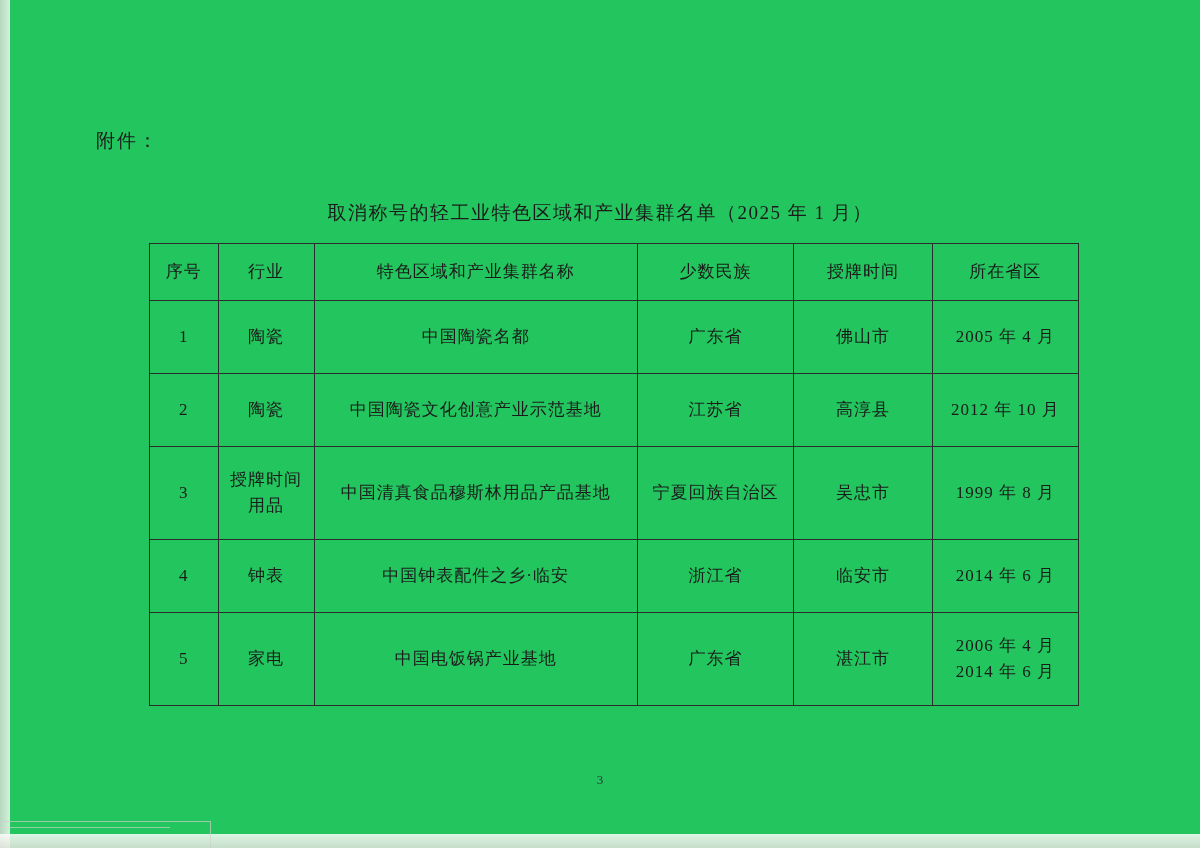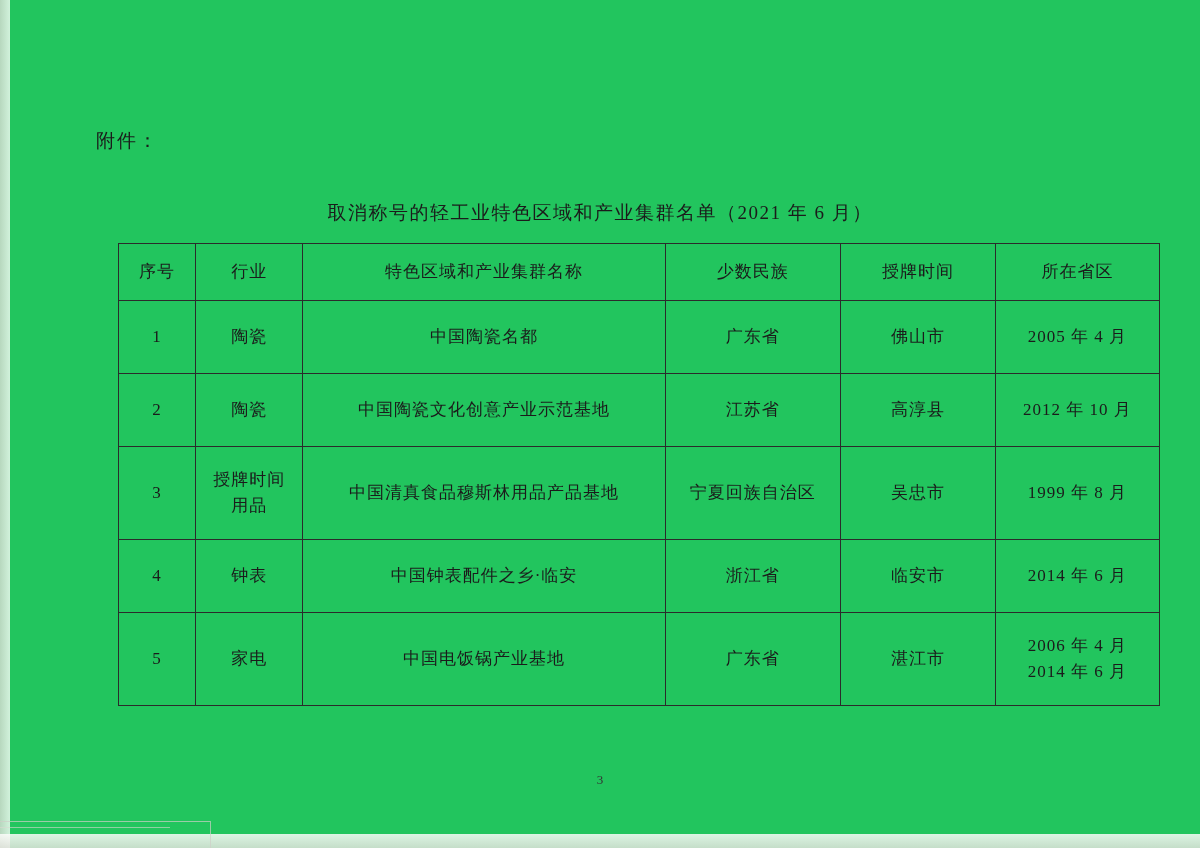--- a/index.html
+++ b/index.html
@@ -65,23 +65,23 @@
     left: 0;
     top: 200px;
     width: 1200px;
     text-align: center;
     font-size: 19px;
     letter-spacing: 1.5px;
   }
 
   table.data-table {
     position: absolute;
-    left: 118px;
+    left: 149px;
     top: 243px;
-    width: 1042px;
+    width: 930px;
     border-collapse: collapse;
     table-layout: fixed;
   }
   table.data-table td,
   table.data-table th {
     border: 1px solid #2b2b2b;
     font-weight: normal;
     font-size: 17px;
     text-align: center;
     vertical-align: middle;
@@ -117,21 +117,21 @@
 
 <div class="page">
 
   <div class="scan-edge-left"></div>
   <div class="scan-edge-bottom"></div>
   <div class="scan-corner"></div>
   <div class="scan-corner2"></div>
 
   <div class="attach-label">附件：</div>
 
-  <div class="doc-title">取消称号的轻工业特色区域和产业集群名单（2021 年 6 月）</div>
+  <div class="doc-title">取消称号的轻工业特色区域和产业集群名单（2025 年 1 月）</div>
 
   <table class="data-table">
     <colgroup>
       <col class="col-no">
       <col class="col-ind">
       <col class="col-name">
       <col class="col-prov">
       <col class="col-city">
       <col class="col-date">
     </colgroup>

